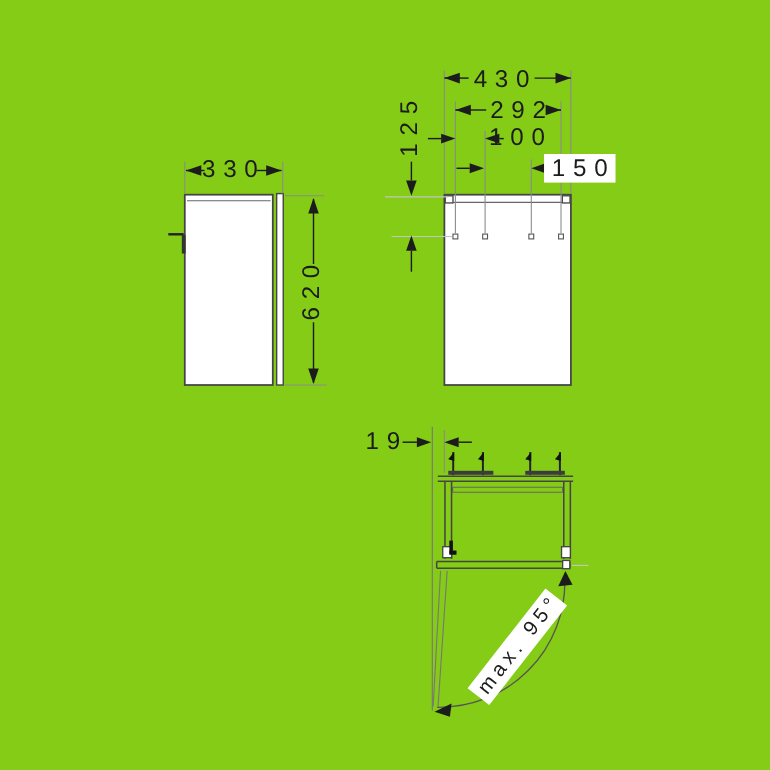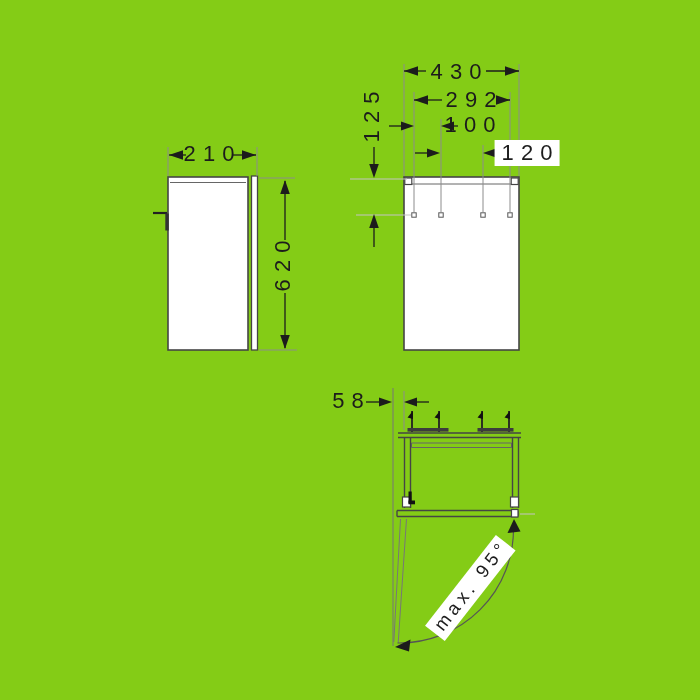--- a/index.html
+++ b/index.html
@@ -185,20 +185,20 @@
       <line class="ink" x1="366" y1="402" x2="379" y2="402"></line>
       <polygon class="arrow" points="392,402 379,397.5 379,406.5"></polygon>
       <polygon class="arrow" points="404,402 417,397.5 417,406.5"></polygon>
       <line class="ink" x1="417" y1="402" x2="429" y2="402"></line>
     </g>
   </svg>
 
   <div class="dim-label" style="left:456px;top:72px">430</div>
   <div class="dim-label" style="left:471px;top:100px">292</div>
   <div class="dim-label" style="left:470px;top:125px">100</div>
-  <div class="dim-label bg" style="left:527px;top:153px">120</div>
+  <div class="dim-label bg" style="left:527px;top:153px">150</div>
   <div class="dim-label vert" style="left:372px;top:117px">125</div>
-  <div class="dim-label" style="left:209px;top:154px">210</div>
+  <div class="dim-label" style="left:209px;top:154px">330</div>
   <div class="dim-label vert" style="left:283px;top:266px">620</div>
-  <div class="dim-label" style="left:348px;top:401px">58</div>
+  <div class="dim-label" style="left:348px;top:401px">19</div>
   <div class="dim-label angle" style="left:470px;top:588px">max. 95°</div>
 
 </div>
 
 </body></html>

